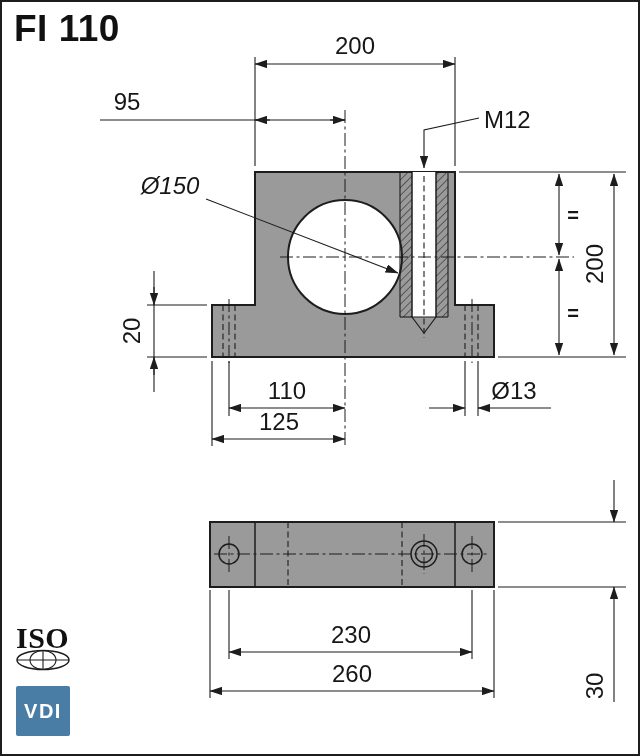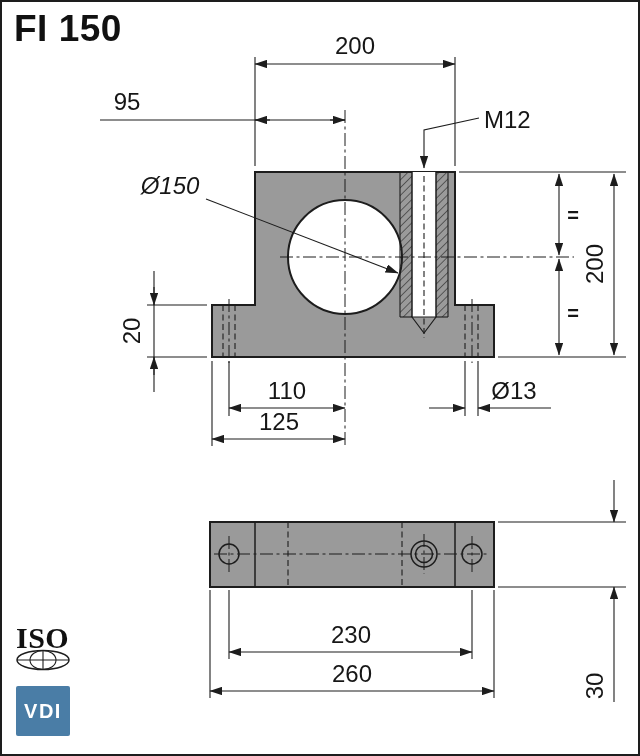--- a/index.html
+++ b/index.html
@@ -16,21 +16,21 @@
   .dimtext { font-family:"Liberation Sans", sans-serif; font-size:24px; fill:#161616; }
   .eqtext { font-family:"Liberation Sans", sans-serif; font-size:20px; font-weight:bold; fill:#161616; }
   .boretext { font-style:italic; }
   .isotext { font-family:"Liberation Serif", serif; font-size:30px; font-weight:bold; fill:#111; letter-spacing:0.5px; }
   .vditext { font-family:"Liberation Sans", sans-serif; font-size:20px; font-weight:bold; fill:#ffffff; letter-spacing:1.5px; }
 </style>
 </head>
 <body>
 
 <div class="page">
-  <div class="title">FI 150</div>
+  <div class="title">FI 110</div>
 
   <svg width="640" height="756" viewBox="0 0 640 756">
     <defs>
       <marker id="arr" viewBox="0 0 12 8" refX="11.5" refY="4" markerWidth="13" markerHeight="8.7" orient="auto-start-reverse" markerUnits="userSpaceOnUse">
         <path d="M0,0 L12,4 L0,8 Z" fill="#1d1d1d"></path>
       </marker>
       <pattern id="hatch" width="5.5" height="5.5" patternUnits="userSpaceOnUse" patternTransform="rotate(45)">
         <line x1="0" y1="0" x2="0" y2="5.5" stroke="#1d1d1d" stroke-width="1.1"></line>
       </pattern>
     </defs>

